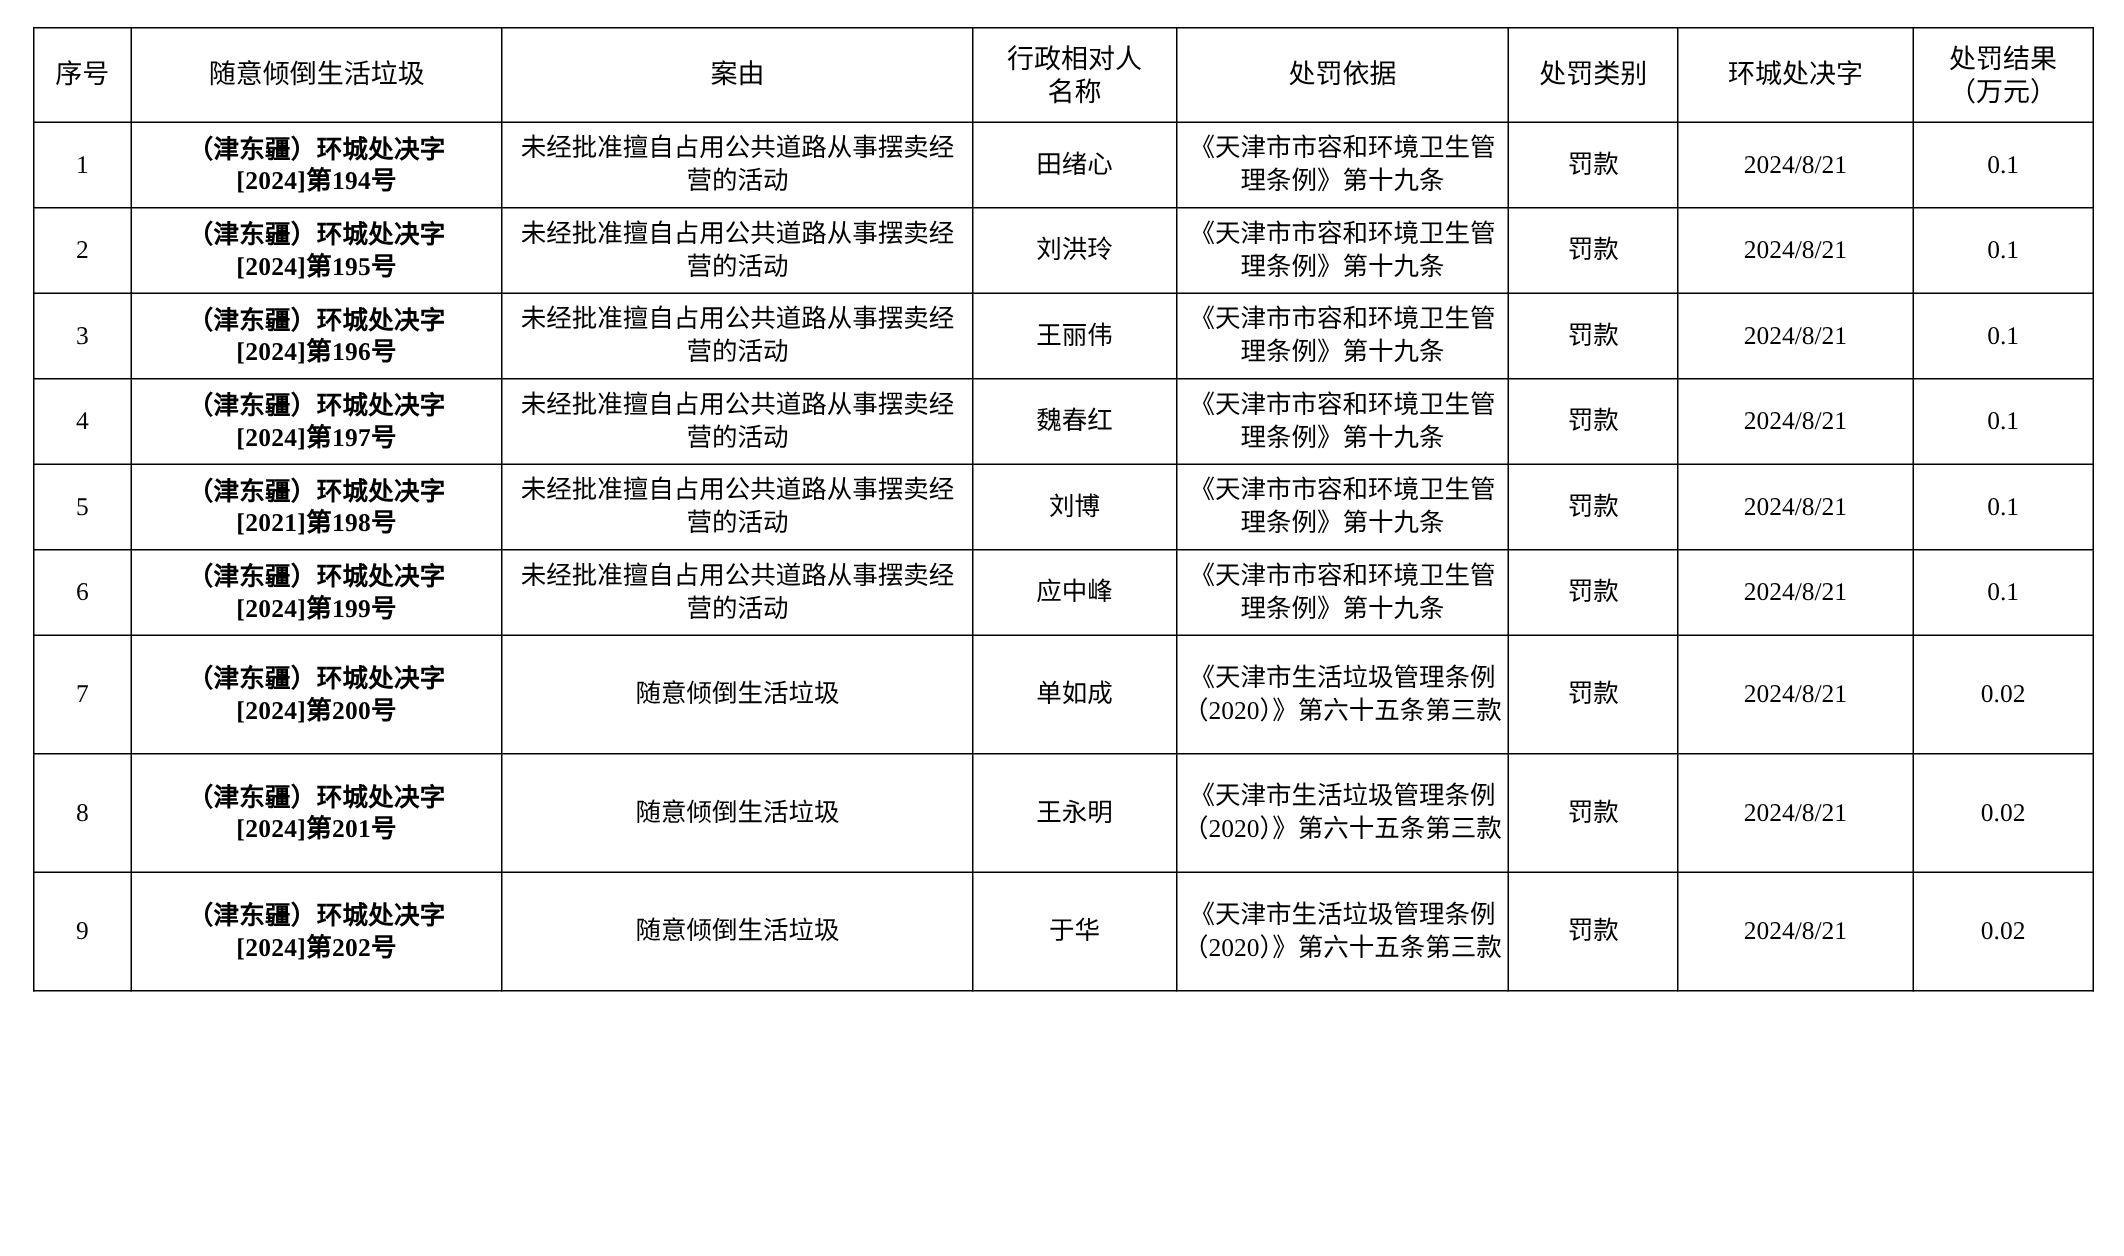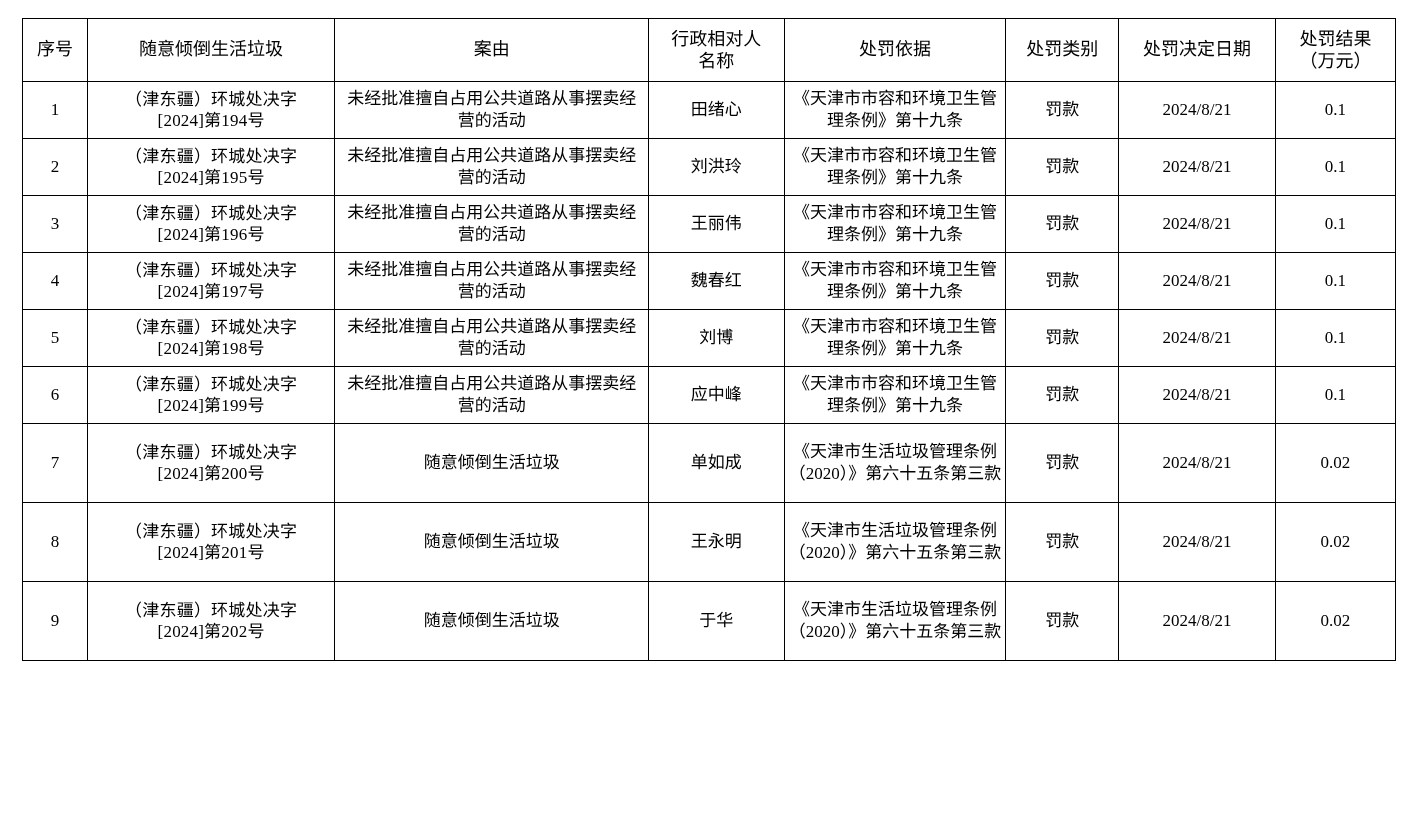--- a/index.html
+++ b/index.html
@@ -44,21 +44,21 @@
   col.c-index    { width: 62px; }
   col.c-docno    { width: 237px; }
   col.c-case     { width: 300px; }
   col.c-person   { width: 130px; }
   col.c-basis    { width: 212px; }
   col.c-type     { width: 108px; }
   col.c-date     { width: 150px; }
   col.c-result   { width: 115px; }
 
   td.docno {
-    font-weight: normal;
+    font-weight: bold;
     font-size: 17px;
     letter-spacing: 0.2px;
   }
   td.case-reason {
     font-size: 17px;
     line-height: 1.3;
   }
   td.basis {
     font-size: 17px;
     line-height: 1.32;
@@ -89,21 +89,21 @@
       <tr>
         <th>序号</th>
         <th>随意倾倒生活垃圾</th>
         <th>案由</th>
         <th>
           <span class="hdr-two-line">行政相对人</span>
           <span class="hdr-two-line">名称</span>
         </th>
         <th>处罚依据</th>
         <th>处罚类别</th>
-        <th>处罚决定日期</th>
+        <th>环城处决字</th>
         <th>
           <span class="hdr-two-line">处罚结果</span>
           <span class="hdr-two-line">（万元）</span>
         </th>
       </tr>
     </thead>
     <tbody>
       <tr class="r-short">
         <td class="index">1</td>
         <td class="docno">
@@ -153,21 +153,21 @@
         <td class="person">魏春红</td>
         <td class="basis">《天津市市容和环境卫生管理条例》第十九条</td>
         <td class="type">罚款</td>
         <td class="date">2024/8/21</td>
         <td class="result">0.1</td>
       </tr>
       <tr class="r-short">
         <td class="index">5</td>
         <td class="docno">
           <span class="hdr-two-line">（津东疆）环城处决字</span>
-          <span class="hdr-two-line">[2024]第198号</span>
+          <span class="hdr-two-line">[2021]第198号</span>
         </td>
         <td class="case-reason">未经批准擅自占用公共道路从事摆卖经营的活动</td>
         <td class="person">刘博</td>
         <td class="basis">《天津市市容和环境卫生管理条例》第十九条</td>
         <td class="type">罚款</td>
         <td class="date">2024/8/21</td>
         <td class="result">0.1</td>
       </tr>
       <tr class="r-short">
         <td class="index">6</td>

